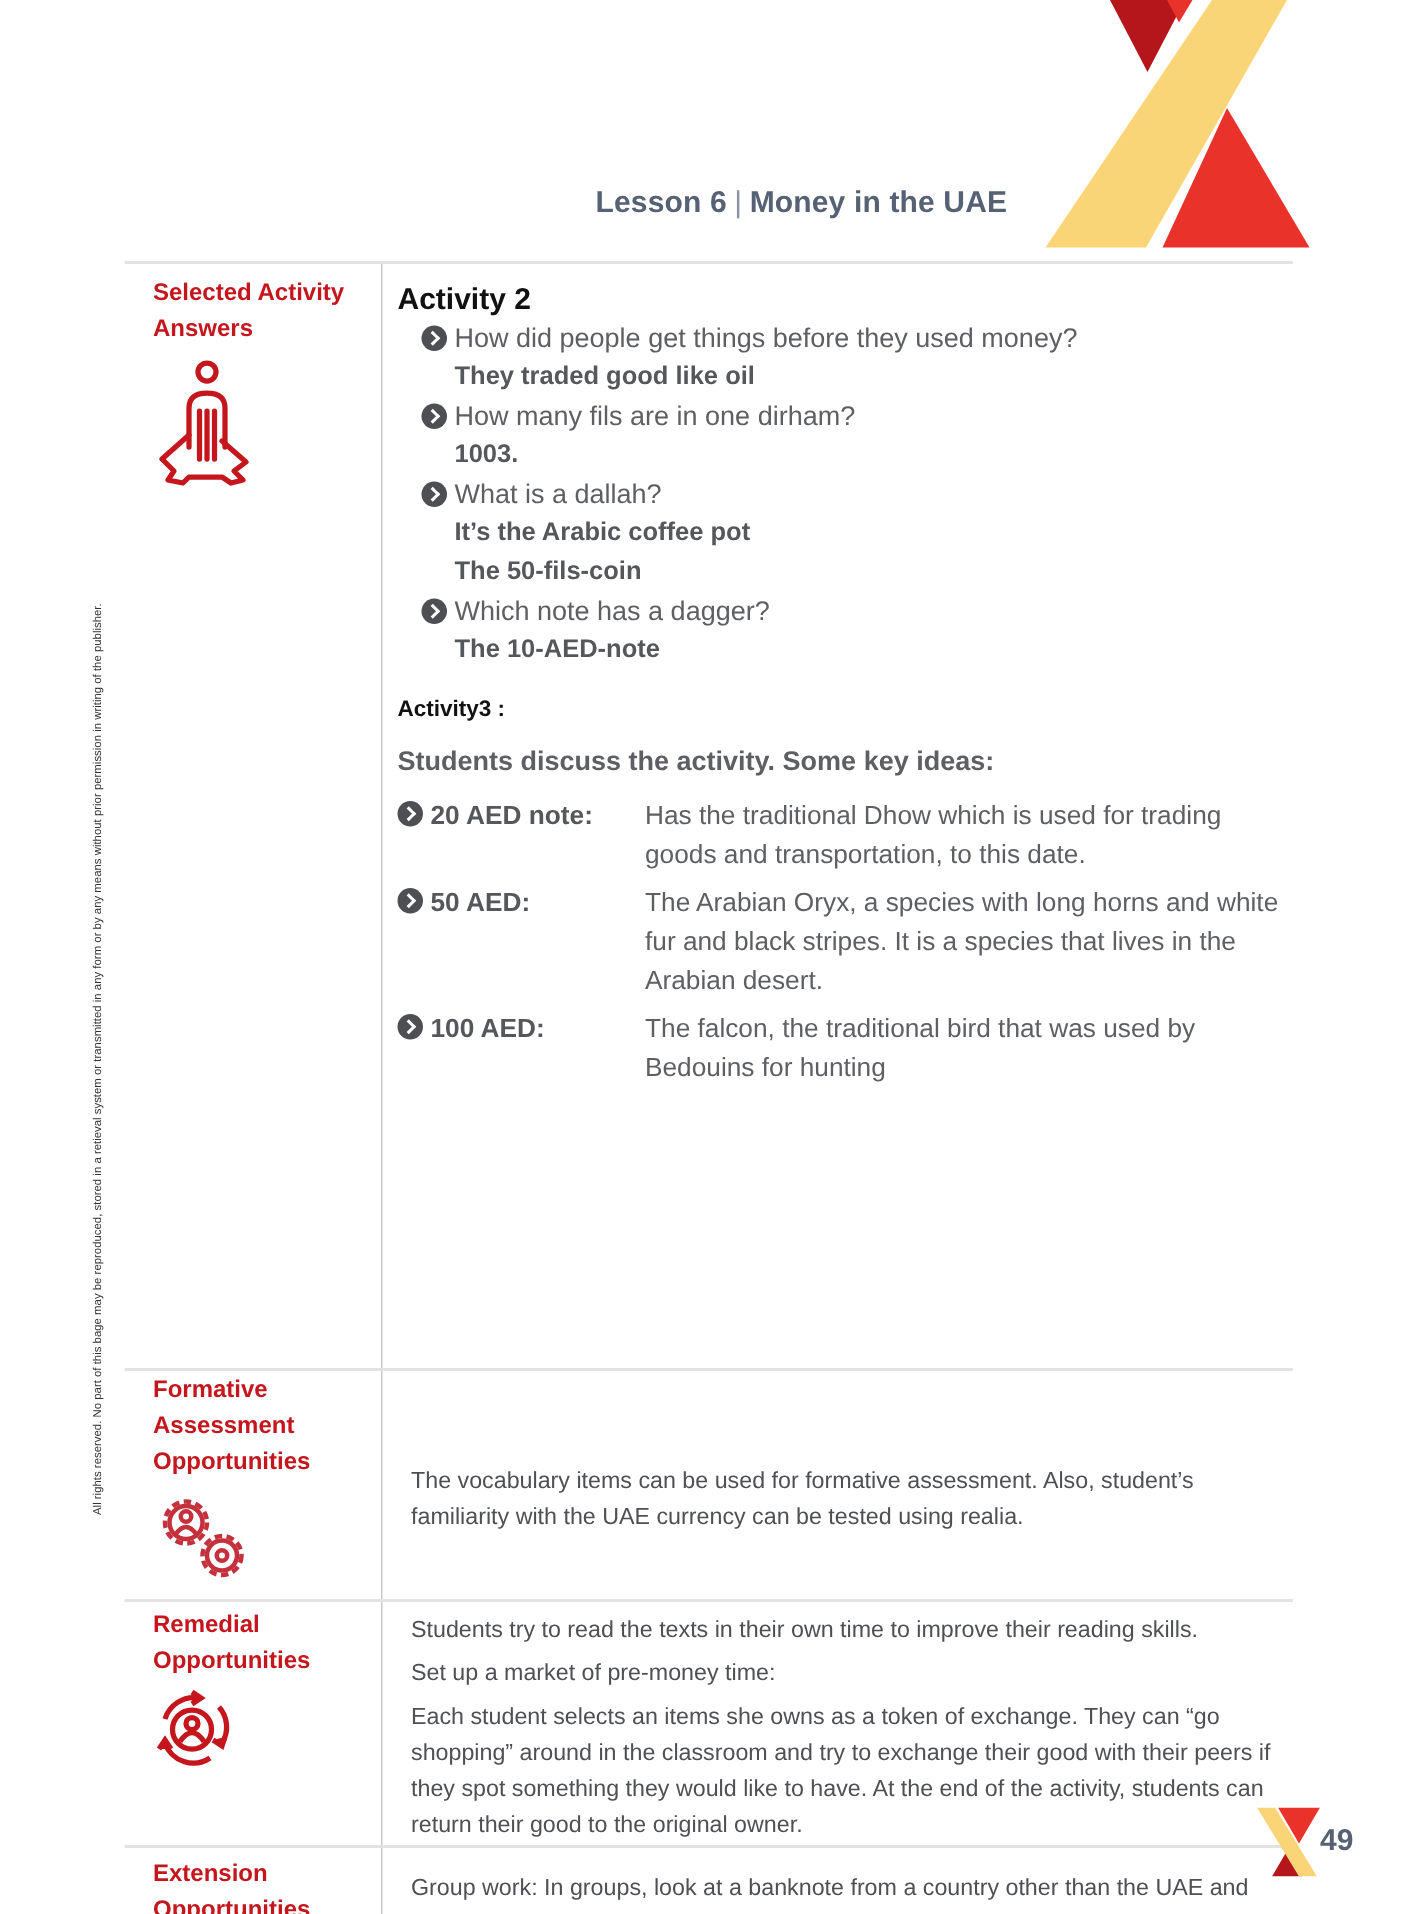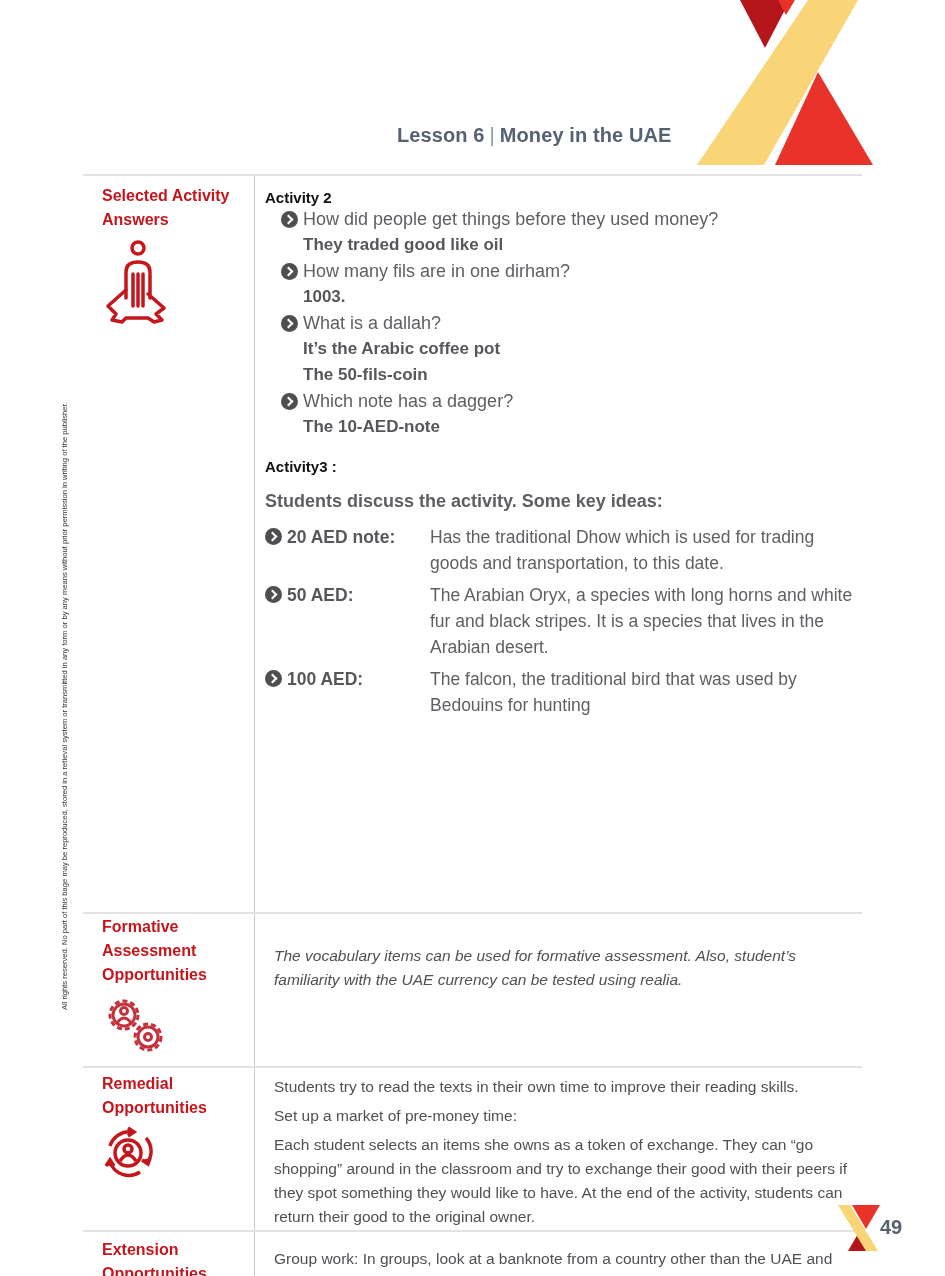--- a/index.html
+++ b/index.html
@@ -12,33 +12,33 @@
   .row { display:flex; border-top:2px solid #e3e3e3; }
   .row:last-child { border-bottom:2px solid #e3e3e3; }
   .left { width:172px; border-right:1.5px solid #c9c9c9; padding:8px 0 0 19px; box-sizing:border-box; }
   .left .label { color:#c4161c; font-weight:bold; font-size:16px; line-height:24px; }
   .left .icon { margin-top:6px; }
   .right { flex:1; padding:0 0 0 10px; box-sizing:border-box; }
   .r1 { height:736px; }
   .r2 { height:152px; }
   .r3 { height:162px; }
   .r4 { height:124px; }
-  .act-title { color:#111; font-weight:bold; font-size:15px; margin-top:13px; }
+  .act-title { color:#111; font-weight:bold; font-size:20px; margin-top:13px; }
   .q { font-size:18px; color:#5d5f63; line-height:26px; margin-left:16px; display:flex; align-items:center; }
   .a { font-size:17px; font-weight:bold; color:#55575b; line-height:26px; margin-left:38px; }
   .chev { display:inline-block; width:17px; height:17px; border-radius:50%; background:#4d4f53; position:relative; margin-right:5px; flex:0 0 17px; }
   .chev::after { content:""; position:absolute; left:4px; top:5px; width:5px; height:5px; border-right:2.5px solid #fff; border-top:2.5px solid #fff; transform:rotate(45deg); }
   .act3 { color:#111; font-weight:bold; font-size:15px; margin-top:18px; }
   .discuss { font-size:18px; font-weight:bold; color:#5d5f63; margin-top:16px; }
   .note { display:flex; margin-top:6px; }
   .note-key { width:155px; font-size:17.5px; font-weight:bold; color:#55575b; display:flex; align-items:flex-start; line-height:26px; }
   .note-key .chev { margin-top:4px; }
   .note-val { flex:1; font-size:17.5px; color:#5d5f63; line-height:26px; padding-right:4px;margin-left:10px; }
   .body-text { font-size:15.5px; color:#4e5054; line-height:24px; padding-right:4px; }
-  .r2 .body-text { margin-top:30px; margin-left:9px;font-style:italic; }
+  .r2 .body-text { margin-top:62px; margin-left:9px; }
   .r3 .body-text { margin-top:7px; margin-left:9px; }
   .r3 .body-text p { margin:0 0 5px 0; }
   .r4 .body-text { margin-top:15px; margin-left:9px; }
   .page-num { position:absolute; left:880px; top:1216px; font-size:20px; font-weight:bold; color:#566274; }
   .deco-bottom { position:absolute; left:838px; top:1205px; width:42px; height:46px; }
 </style>
 </head>
 <body>
 
 <svg class="deco-top" viewBox="0 0 200 168">

